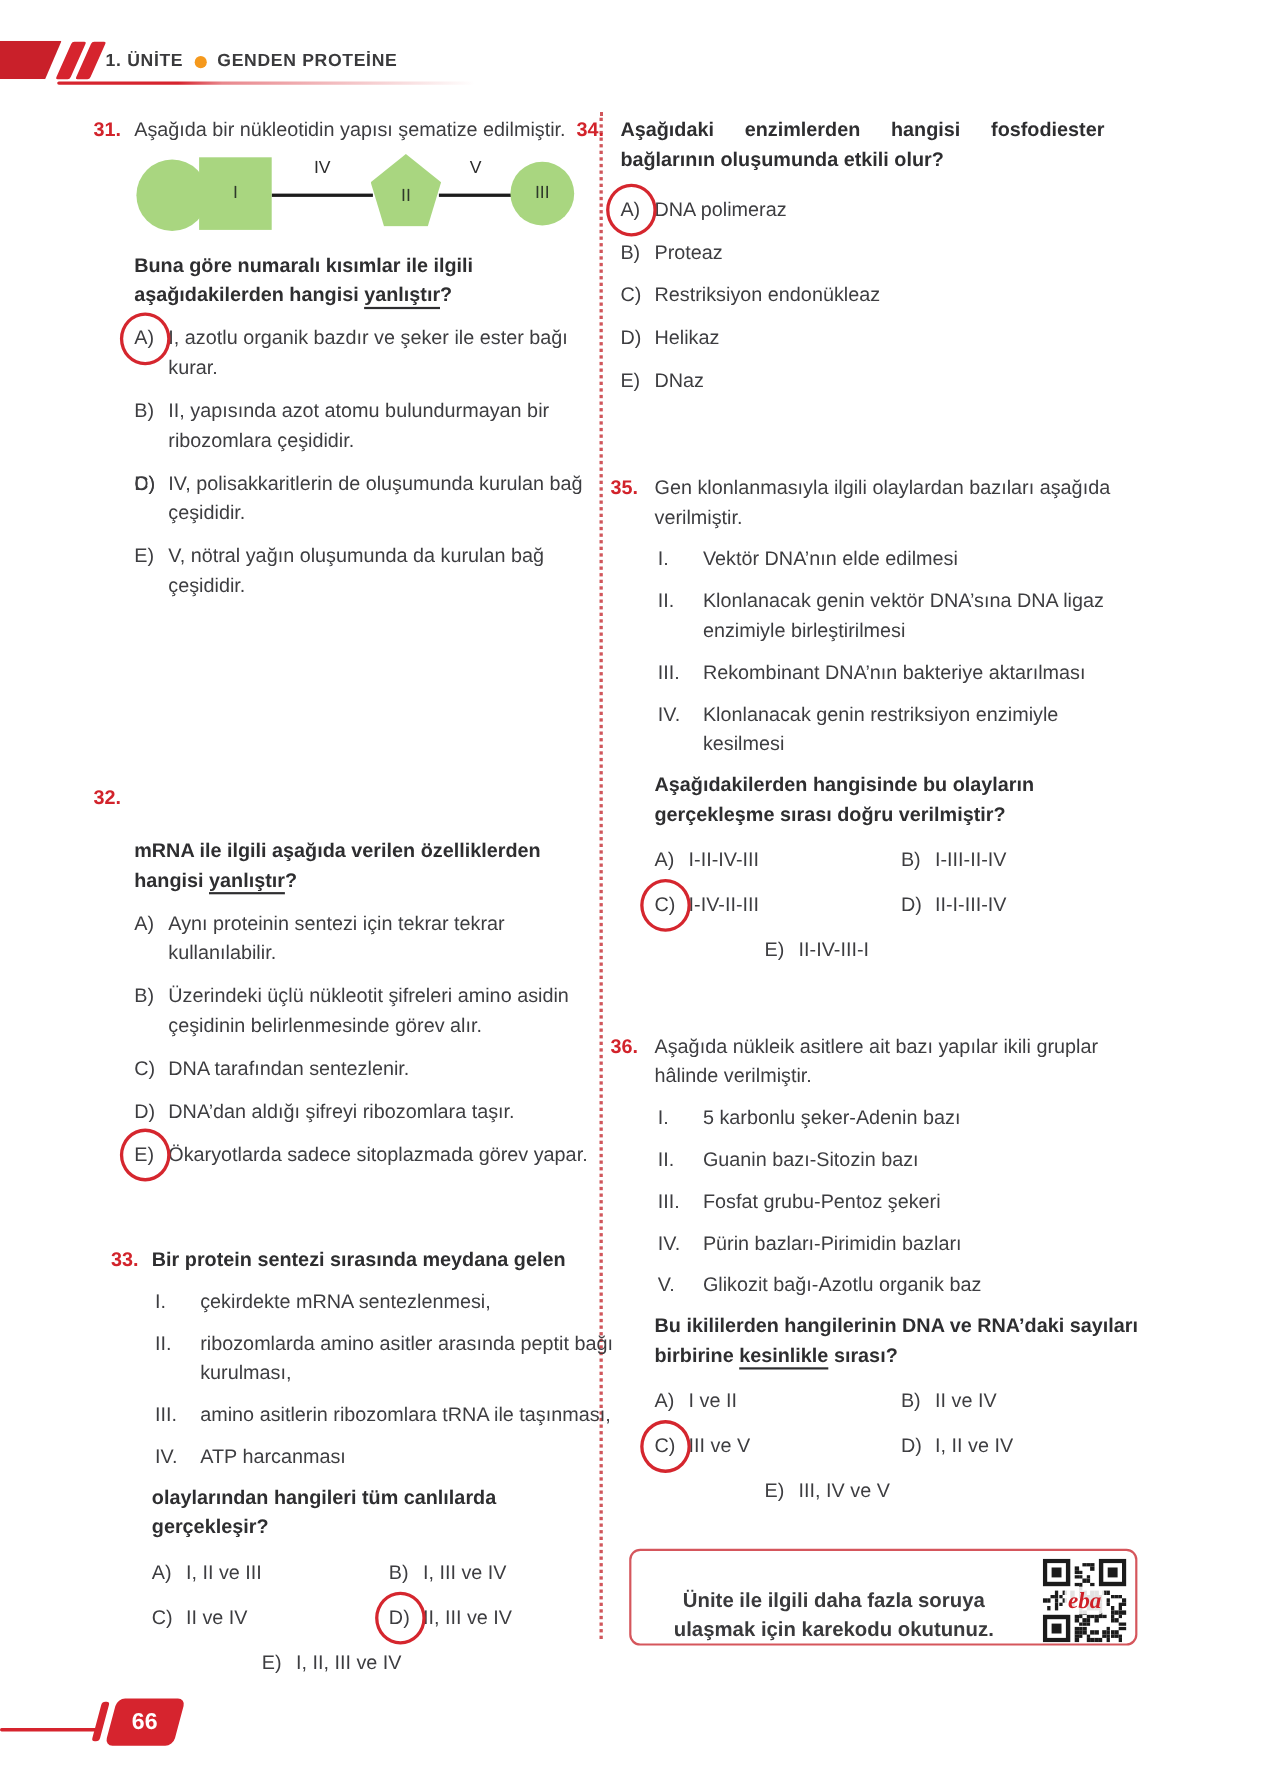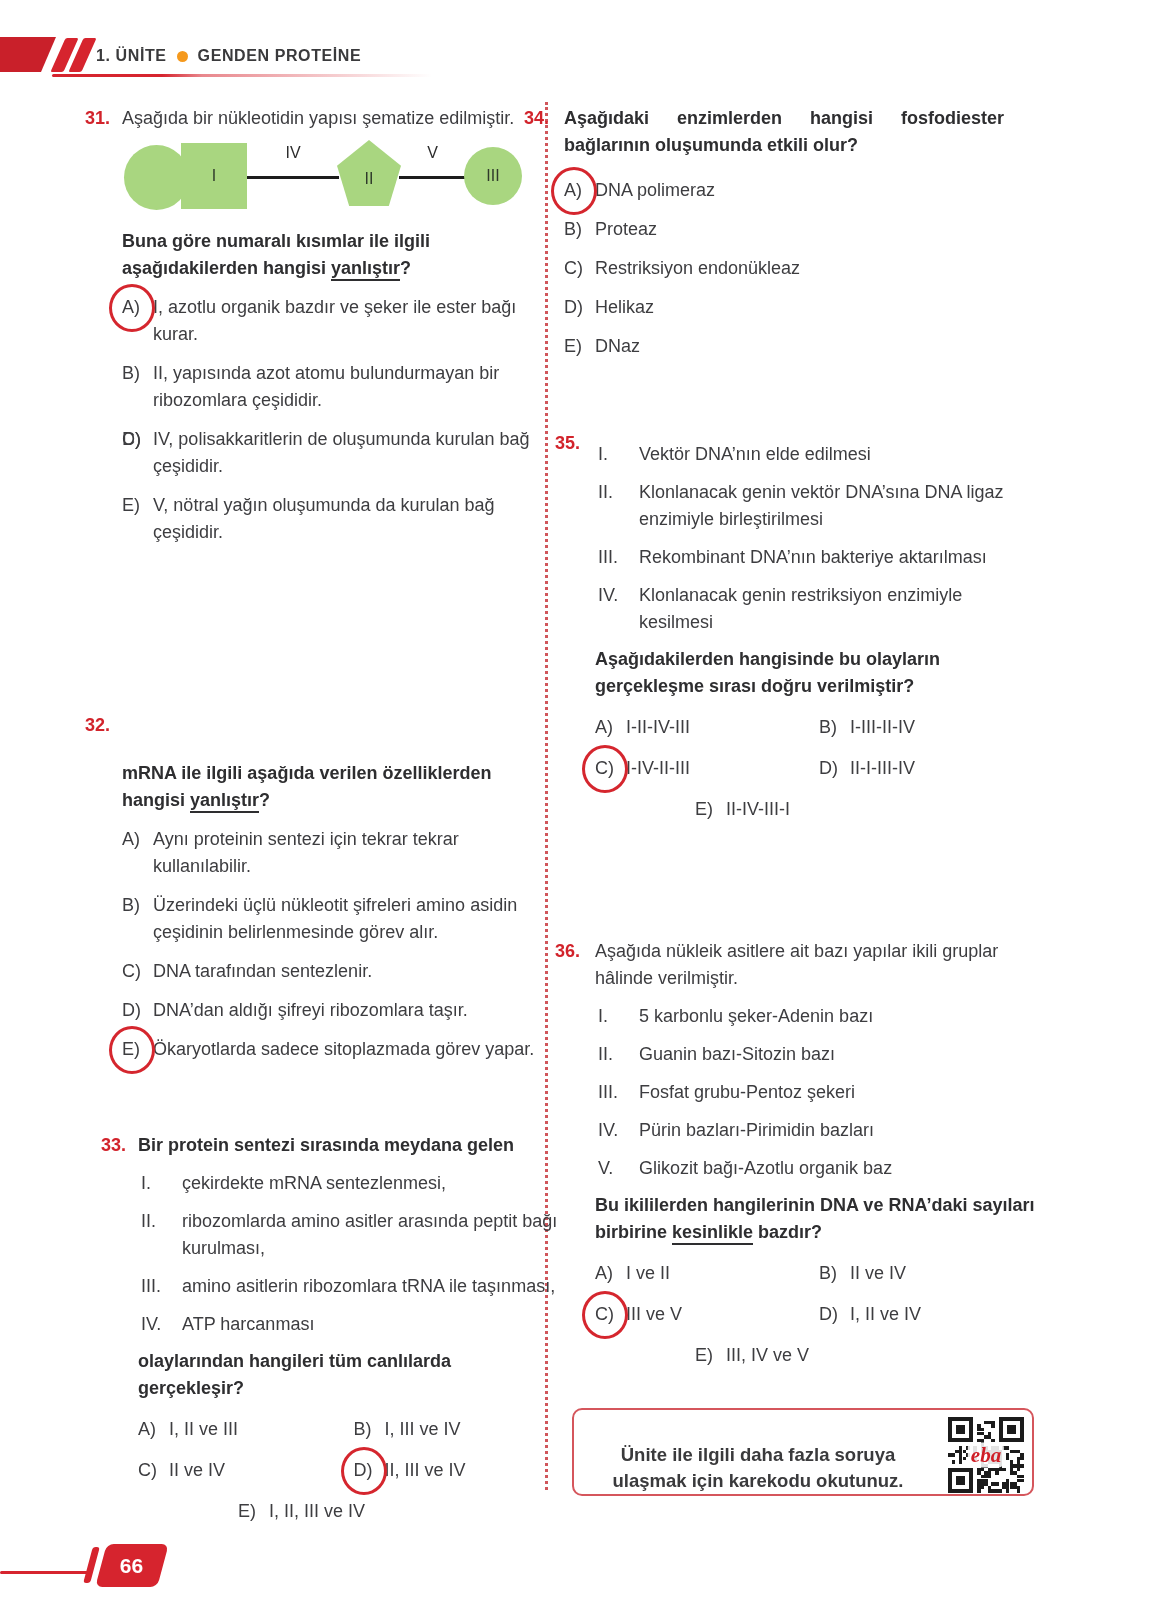--- a/index.html
+++ b/index.html
@@ -157,20 +157,21 @@
       <div class="opt"><span class="letter">B)</span><span>Proteaz</span></div>
       <div class="opt"><span class="letter">C)</span><span>Restriksiyon endonükleaz</span></div>
       <div class="opt"><span class="letter">D)</span><span>Helikaz</span></div>
       <div class="opt"><span class="letter">E)</span><span>DNaz</span></div>
     </div>
   </div>
 
   <div class="question" style="left:555px; top:430px; width:482px;">
     <span class="qnum">35.</span>
     <div class="qbody" style="margin-left:40px; width:440px;">
+      <p class="intro">Gen klonlanmasıyla ilgili olaylardan bazıları aşağıda verilmiştir.</p>
       <div class="ritem"><span class="rnum">I.</span><span>Vektör DNA’nın elde edilmesi</span></div>
       <div class="ritem"><span class="rnum">II.</span><span>Klonlanacak genin vektör DNA’sına DNA ligaz enzimiyle birleştirilmesi</span></div>
       <div class="ritem"><span class="rnum">III.</span><span>Rekombinant DNA’nın bakteriye aktarılması</span></div>
       <div class="ritem"><span class="rnum">IV.</span><span>Klonlanacak genin restriksiyon enzimiyle kesilmesi</span></div>
       <p class="stem">Aşağıdakilerden hangisinde bu olayların gerçekleşme sırası doğru verilmiştir?</p>
       <div class="optgrid">
         <div class="opt"><span class="letter">A)</span><span>I-II-IV-III</span></div>
         <div class="opt"><span class="letter">B)</span><span>I-III-II-IV</span></div>
         <div class="opt"><span class="ans-circle"></span><span class="letter">C)</span><span>I-IV-II-III</span></div>
         <div class="opt"><span class="letter">D)</span><span>II-I-III-IV</span></div>
@@ -181,21 +182,21 @@
 
   <div class="question" style="left:555px; top:938px; width:482px;">
     <span class="qnum">36.</span>
     <div class="qbody" style="margin-left:40px; width:440px;">
       <p class="intro">Aşağıda nükleik asitlere ait bazı yapılar ikili gruplar hâlinde verilmiştir.</p>
       <div class="ritem"><span class="rnum">I.</span><span>5 karbonlu şeker-Adenin bazı</span></div>
       <div class="ritem"><span class="rnum">II.</span><span>Guanin bazı-Sitozin bazı</span></div>
       <div class="ritem"><span class="rnum">III.</span><span>Fosfat grubu-Pentoz şekeri</span></div>
       <div class="ritem"><span class="rnum">IV.</span><span>Pürin bazları-Pirimidin bazları</span></div>
       <div class="ritem"><span class="rnum">V.</span><span>Glikozit bağı-Azotlu organik baz</span></div>
-      <p class="stem"><span>Bu ikililerden hangilerinin DNA ve RNA’daki sayıları birbirine </span><span class="u">kesinlikle</span><span> bazdır?</span></p>
+      <p class="stem"><span>Bu ikililerden hangilerinin DNA ve RNA’daki sayıları birbirine </span><span class="u">kesinlikle</span><span> sırası?</span></p>
       <div class="optgrid">
         <div class="opt"><span class="letter">A)</span><span>I ve II</span></div>
         <div class="opt"><span class="letter">B)</span><span>II ve IV</span></div>
         <div class="opt"><span class="ans-circle"></span><span class="letter">C)</span><span>III ve V</span></div>
         <div class="opt"><span class="letter">D)</span><span>I, II ve IV</span></div>
       </div>
       <div class="opt ecenter"><span class="letter">E)</span><span>III, IV ve V</span></div>
     </div>
   </div>
 

